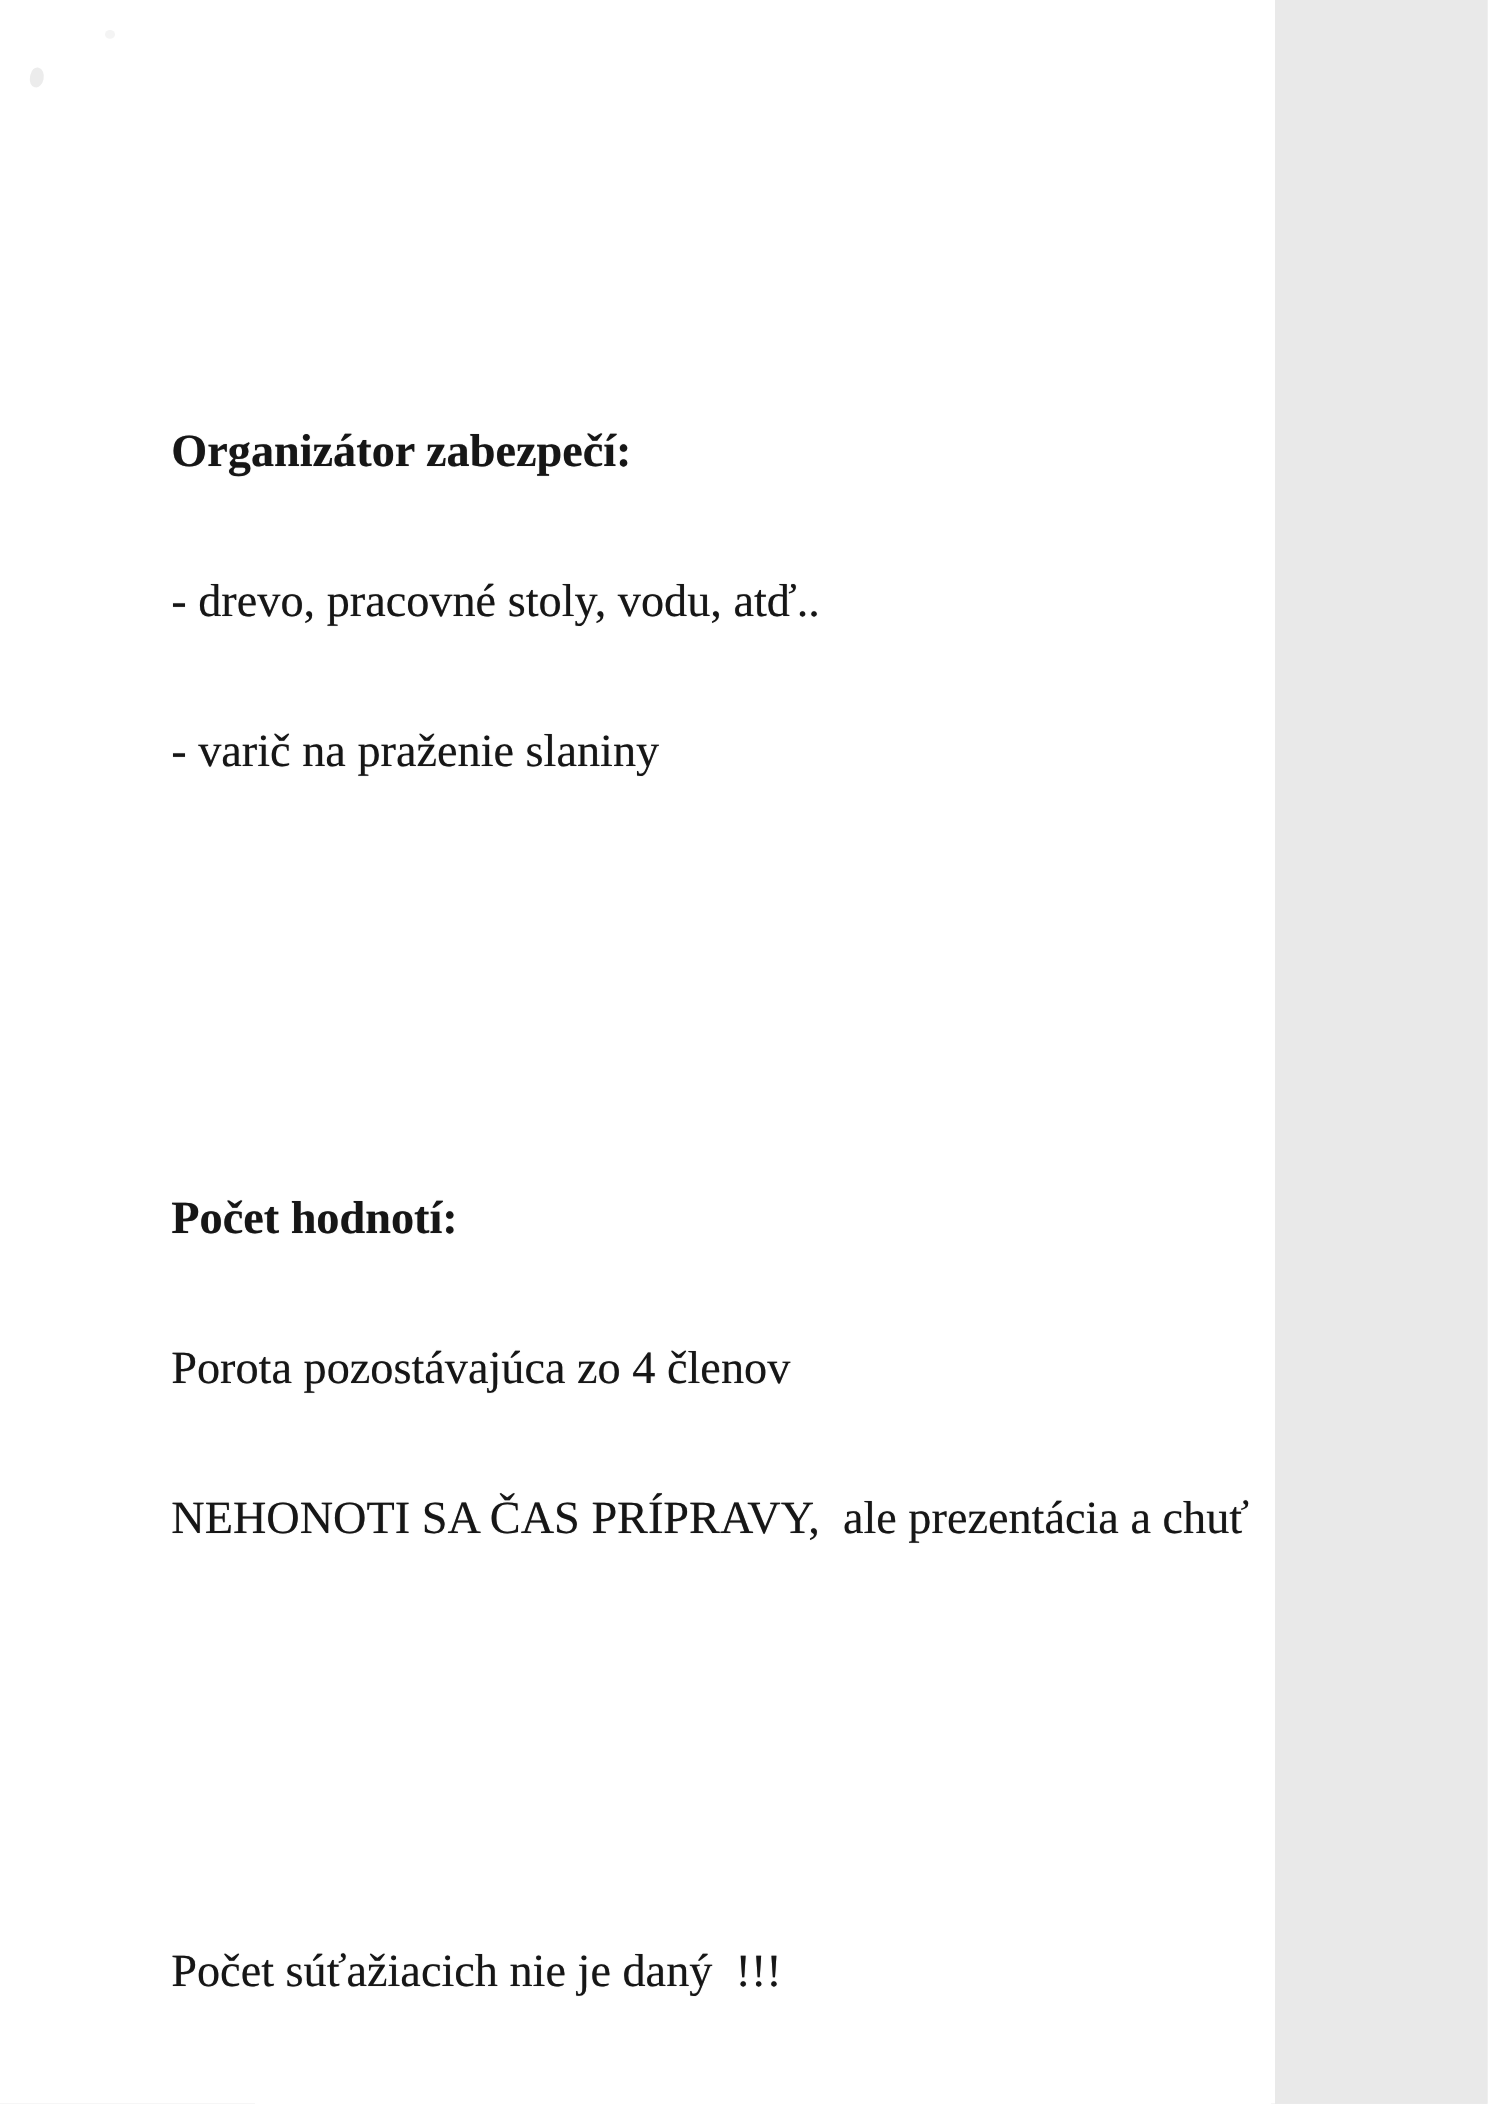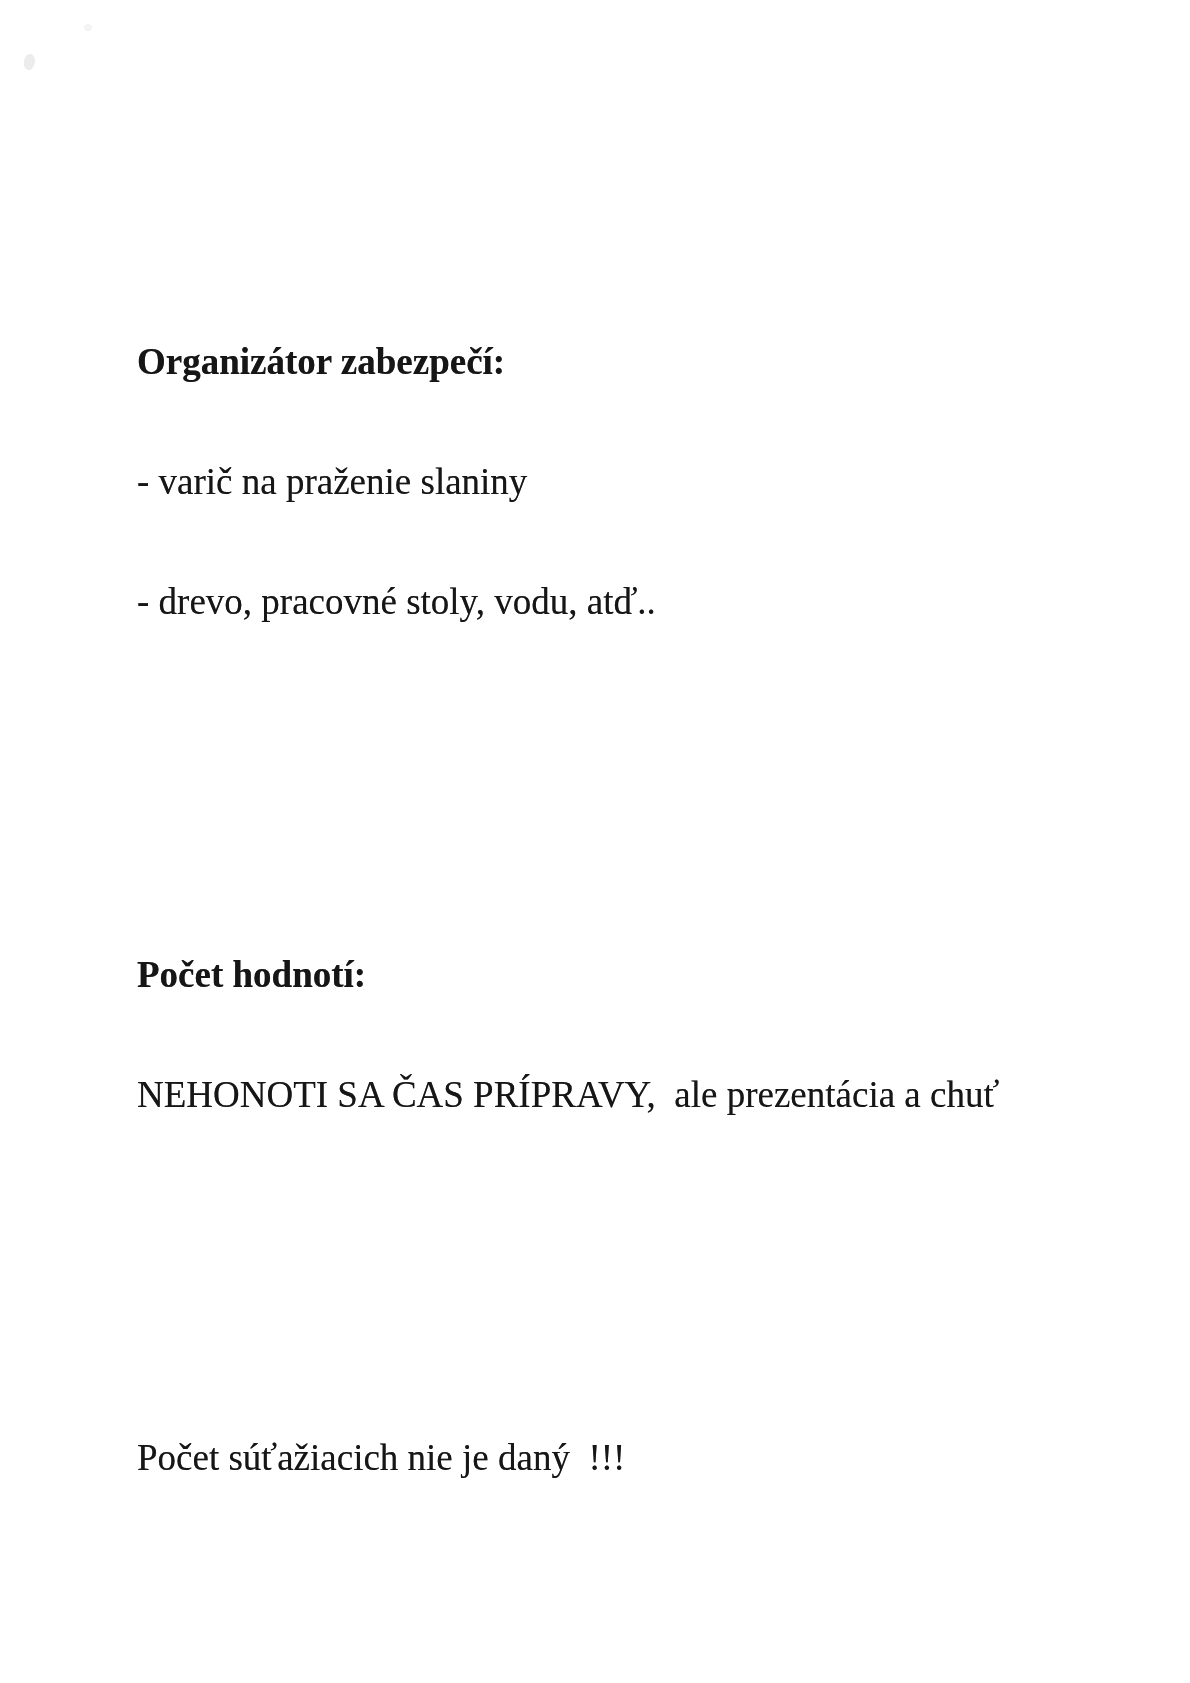--- a/index.html
+++ b/index.html
@@ -3,21 +3,21 @@
 <meta charset="utf-8">
 <title>Document</title>
 <style>
   html, body {
     margin: 0;
     padding: 0;
     background: #e9e9e9;
   }
   .page {
     position: relative;
-    width: 1190px;
+    width: 1020px;
     height: 1683px;
     background: #ffffff;
     overflow: hidden;
     font-family: "Liberation Serif", "DejaVu Serif", serif;
   }
   .content {
     position: absolute;
     left: 137px;
     top: 142px;
     width: 990px;
@@ -61,26 +61,27 @@
 
 <div class="page">
 
   <div class="smudge smudge-1"></div>
   <div class="smudge smudge-2"></div>
 
   <div class="content">
 
     <p class="para sec-organizer">
       <span class="line b">Organizátor zabezpečí:</span>
+      <span class="line">- drevo, pracovné stoly, vodu, atď..</span>
       <span class="line">- varič na praženie slaniny</span>
-      <span class="line">- drevo, pracovné stoly, vodu, atď..</span>
     </p>
 
     <p class="para sec-jury">
       <span class="line b">Počet hodnotí:</span>
+      <span class="line">Porota pozostávajúca zo 4 členov</span>
       <span class="line">NEHONOTI SA ČAS PRÍPRAVY,  ale prezentácia a chuť</span>
     </p>
 
     <p class="para sec-count">
       <span class="line"><span class="u">Počet súťažiacich nie je daný  !!!</span></span>
     </p>
 
     
 
     

